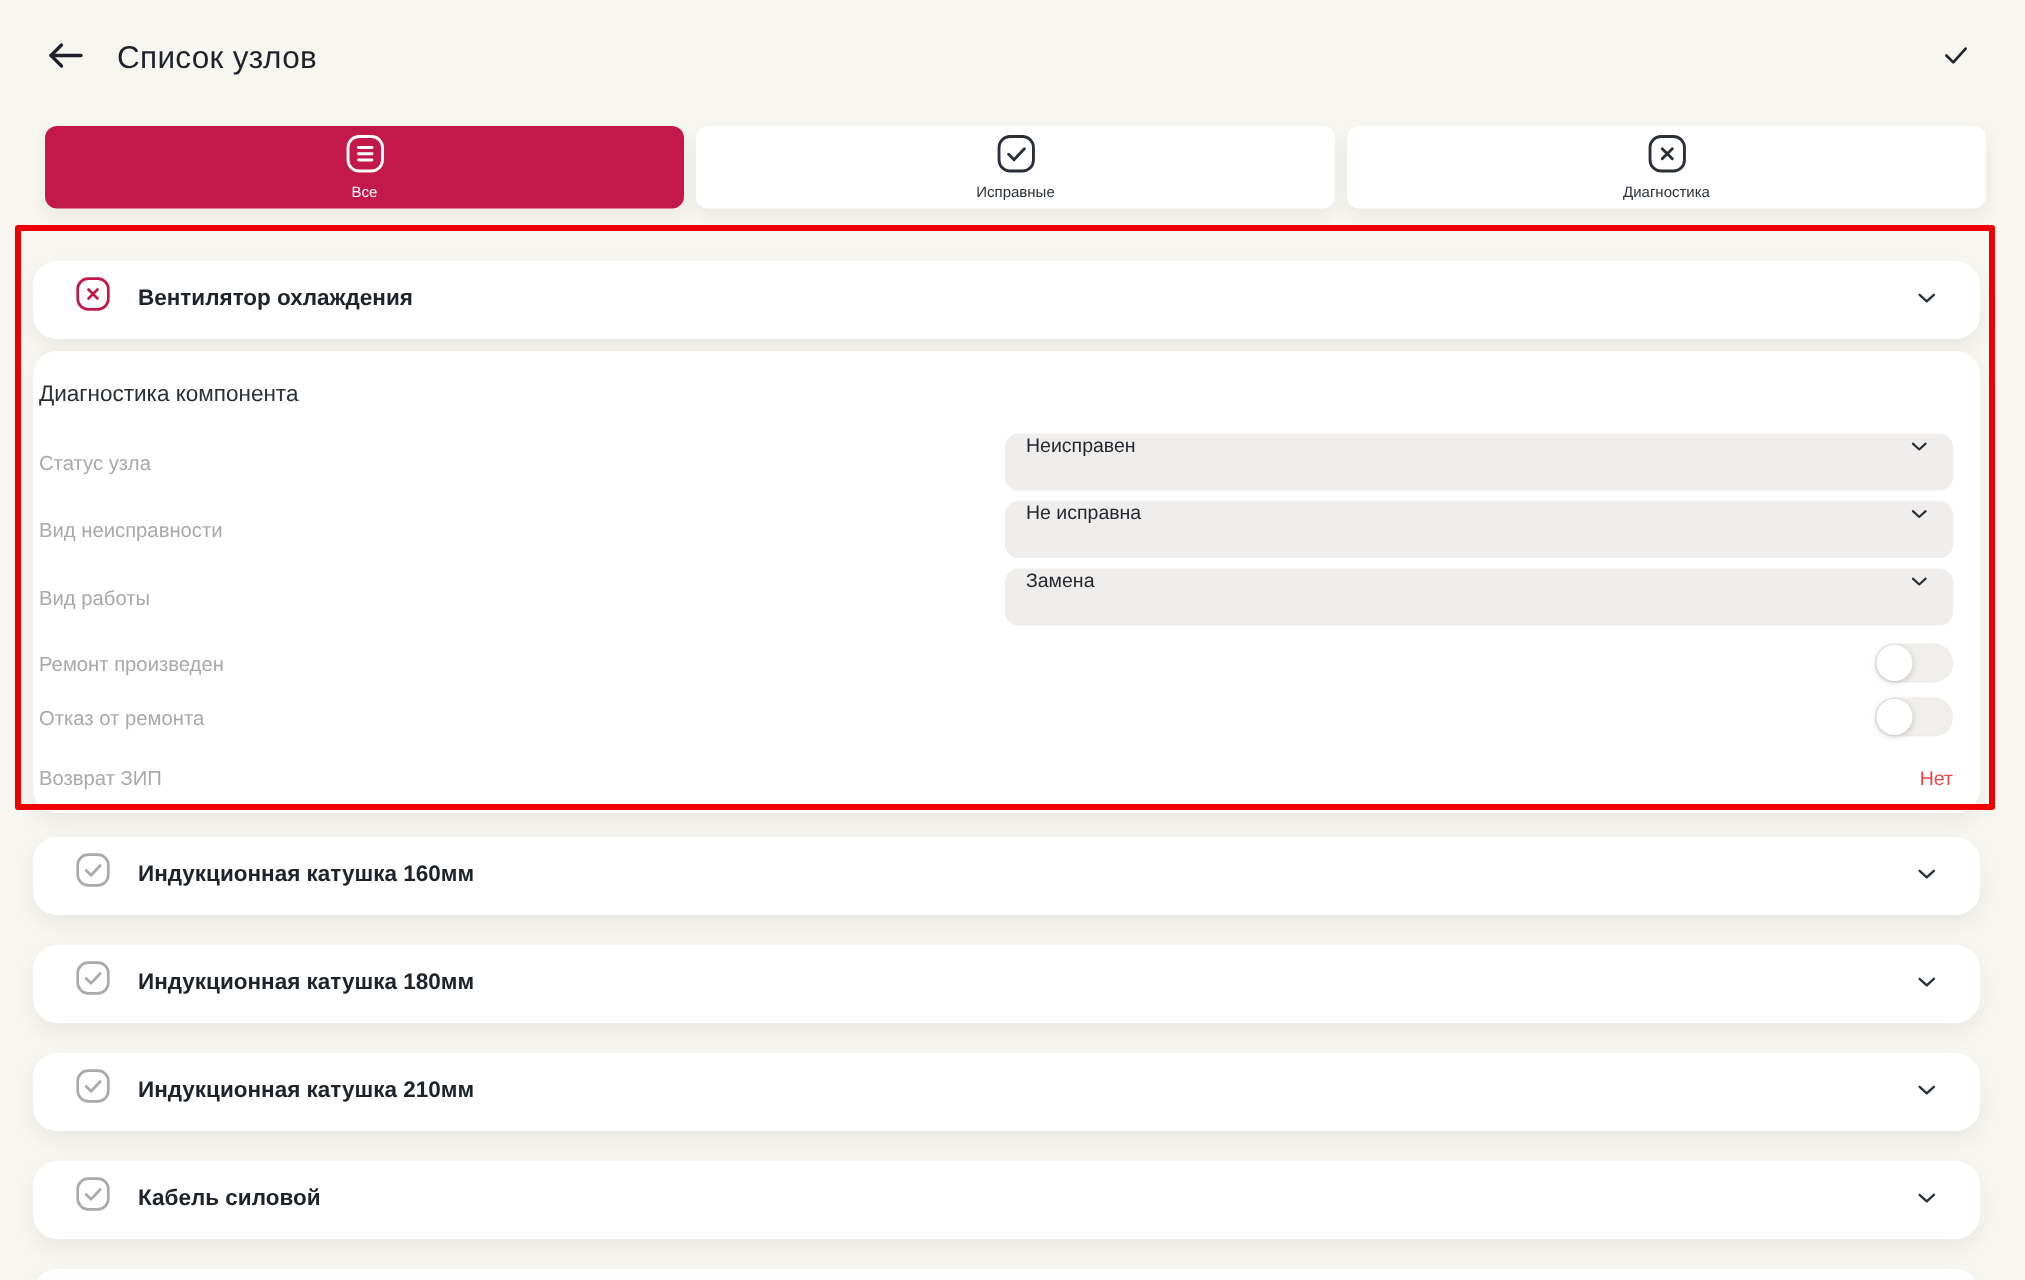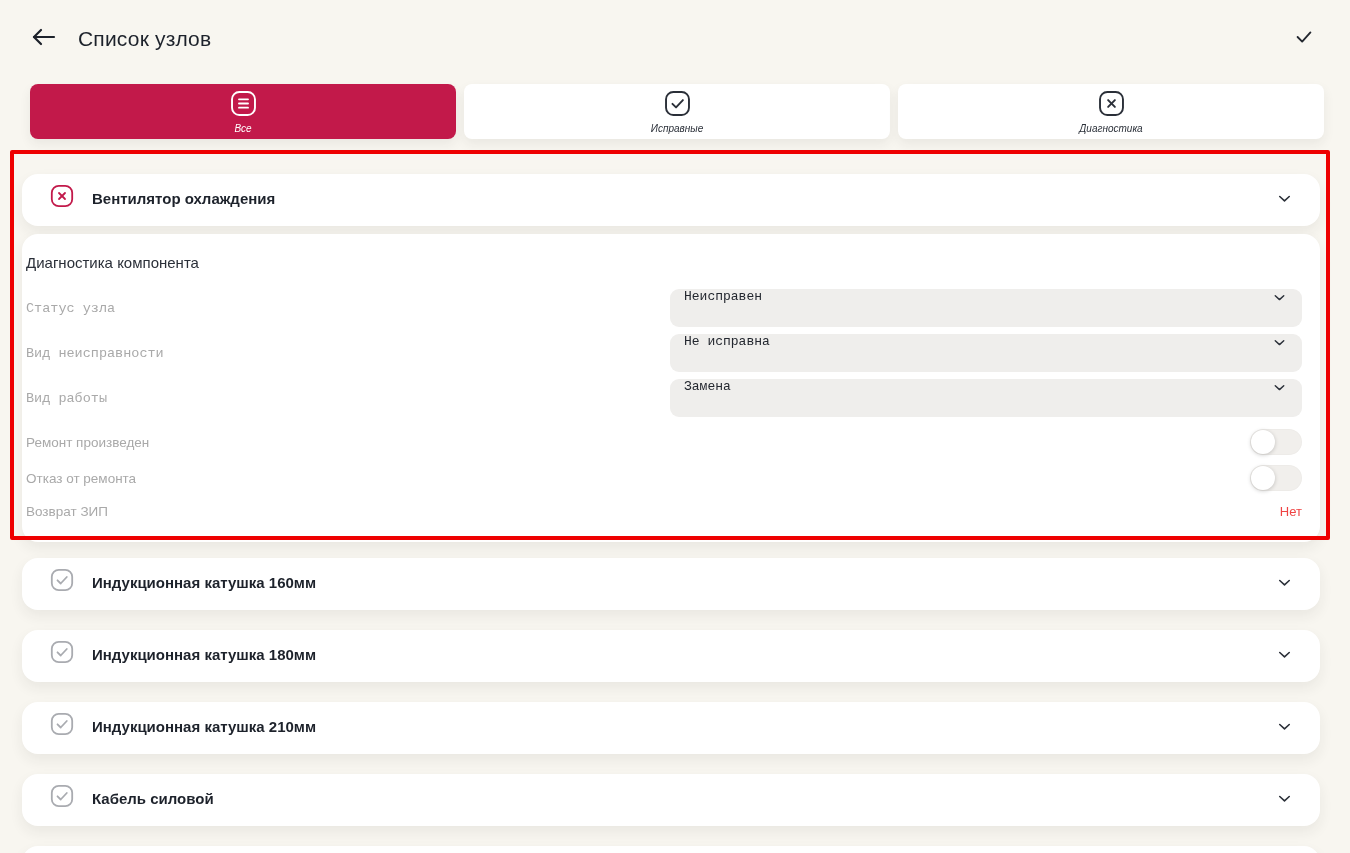--- a/index.html
+++ b/index.html
@@ -20,21 +20,21 @@
   .header-spacer { flex:1; }
   .done-btn { display:flex; align-items:center; cursor:pointer; padding-right:4px; }
 
   
   .tabs {
     display:flex; gap:8px; margin:26px 26px 0 30px;
   }
   .tab {
     flex:1; height:55px; border-radius:8px; background:#ffffff;
     display:flex; flex-direction:column; align-items:center; justify-content:center;
-    box-shadow:0 5px 12px rgba(40,40,40,.07); cursor:pointer;font-style:italic;
+    box-shadow:0 5px 12px rgba(40,40,40,.07); cursor:pointer;
   }
   .tab .tab-label { font-size:10px; margin-top:2px; color:#2a2f38; }
   .tab.active { background:#c2194a; }
   .tab.active .tab-label { color:#ffffff; }
 
   
   .highlight-rect {
     position:absolute; left:10px; top:150px; width:1320px; height:390px;
     border:4px solid #ee0000; border-radius:2px; pointer-events:none; z-index:5;
   }
@@ -53,23 +53,23 @@
   .acc-chevron { display:flex; align-items:center; }
 
   .gap8 { height:8px; }
   .gap16 { height:16px; }
   .gap20 { height:20px; }
 
   
   .panel { padding:20px 18px 16px 4px; }
   .panel-title { font-size:15px; color:#2a2f38; margin-bottom:18px; }
   .field-row { display:flex; align-items:center; }
-  .field-row.select-row { height:38px; margin-bottom:7px;font-family:Liberation Mono, monospace; }
+  .field-row.select-row { height:38px; margin-bottom:7px; }
   .field-row.toggle-row { height:36px; }
-  .field-row.text-row { height:30px; }
+  .field-row.text-row { height:30px;align-items:flex-end; }
   .field-label { flex:1; font-size:13.5px; color:#a9a9a9; }
   .select-box {
     width:632px; height:38px; background:#efeeec; border-radius:9px;
     display:flex; padding:0 14px; cursor:pointer;
   }
   .select-value { flex:1; font-size:13px; color:#23272f; }
   .text-value { font-size:13px; color:#ef4444; }
 
   .toggle {
     width:52px; height:26px; border-radius:13px; background:#f1efec;

